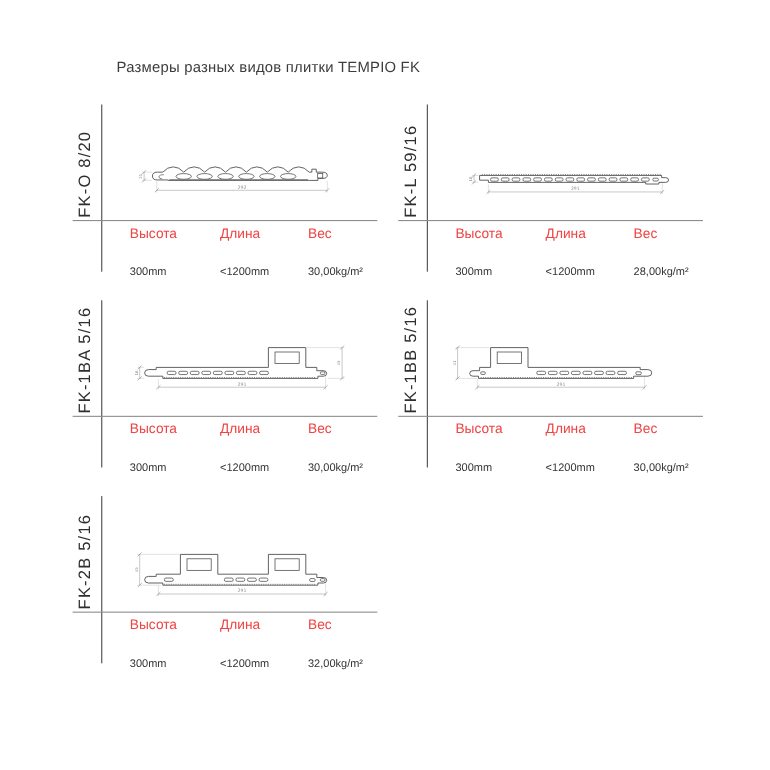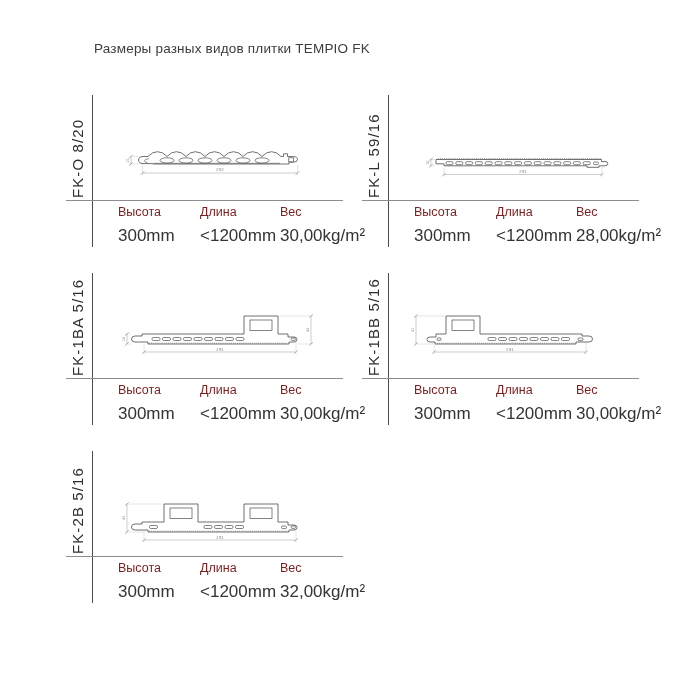--- a/index.html
+++ b/index.html
@@ -1,31 +1,31 @@
 <!DOCTYPE html>
 <html><head>
 <meta charset="utf-8">
 <style>
   html,body{margin:0;padding:0;background:#fff}
   body{width:700px;height:700px;position:relative;font-family:"Liberation Sans",sans-serif;-webkit-font-smoothing:antialiased}
   .page{position:absolute;inset:0;background:#ffffff;overflow:hidden}
-  .title{position:absolute;left:90px;top:37px;margin:4px;font-size:13.5px;font-weight:normal;color:#3d3d3d;letter-spacing:.2px}
+  .title{position:absolute;left:90px;top:37px;margin:16px;font-size:13.5px;font-weight:normal;color:#3d3d3d;letter-spacing:.2px}
   .block{position:absolute;width:300px;height:165px}
   .b1{left:60px;top:95px}.b2{left:356px;top:95px}
   .b3{left:60px;top:273px}.b4{left:356px;top:273px}
   .b5{left:60px;top:451px}
   .vline{position:absolute;left:32px;top:0;width:1px;height:152px;background:#4a4a4a}
   .hline{position:absolute;left:6px;top:105px;width:277px;height:1px;background:#8d8d8d}
   .rlabel{position:absolute;left:9px;top:103px;transform:rotate(-90deg);transform-origin:0 0;
           white-space:nowrap;font-size:15px;letter-spacing:1.1px;color:#2e2e2e}
   .spec{position:absolute;left:58px;top:110px;height:40px;width:230px}
   .spec-col{position:absolute;top:0;white-space:nowrap}
   .c1{left:0}.c2{left:82px}.c3{left:162px}
-  .th{font-size:12.5px;color:#7f1d1d}
-  .td{font-size:17px;color:#343434;margin-top:7px}
+  .th{font-size:12.5px;color:#ef4444}
+  .td{font-size:10px;color:#343434;margin-top:23px}
   svg.drawing{position:absolute;overflow:visible}
   .d1{left:62px;top:48px;width:192px;height:44px}
   .d2{left:66px;top:55px;width:190px;height:32px}
   .d3{left:58px;top:21px;width:205px;height:64px}
   .d4{left:50px;top:21px;width:205px;height:64px}
   .d5{left:58px;top:31px;width:205px;height:64px}
   .profile{fill:#ffffff;stroke:#4d4d4d;stroke-width:.8;stroke-linejoin:round}
   .hole{fill:#ffffff;stroke:#4d4d4d;stroke-width:.7}
   .inner{fill:none;stroke:#4d4d4d;stroke-width:.6}
   .dim{stroke:#9a9a9a;stroke-width:.5;fill:none}

